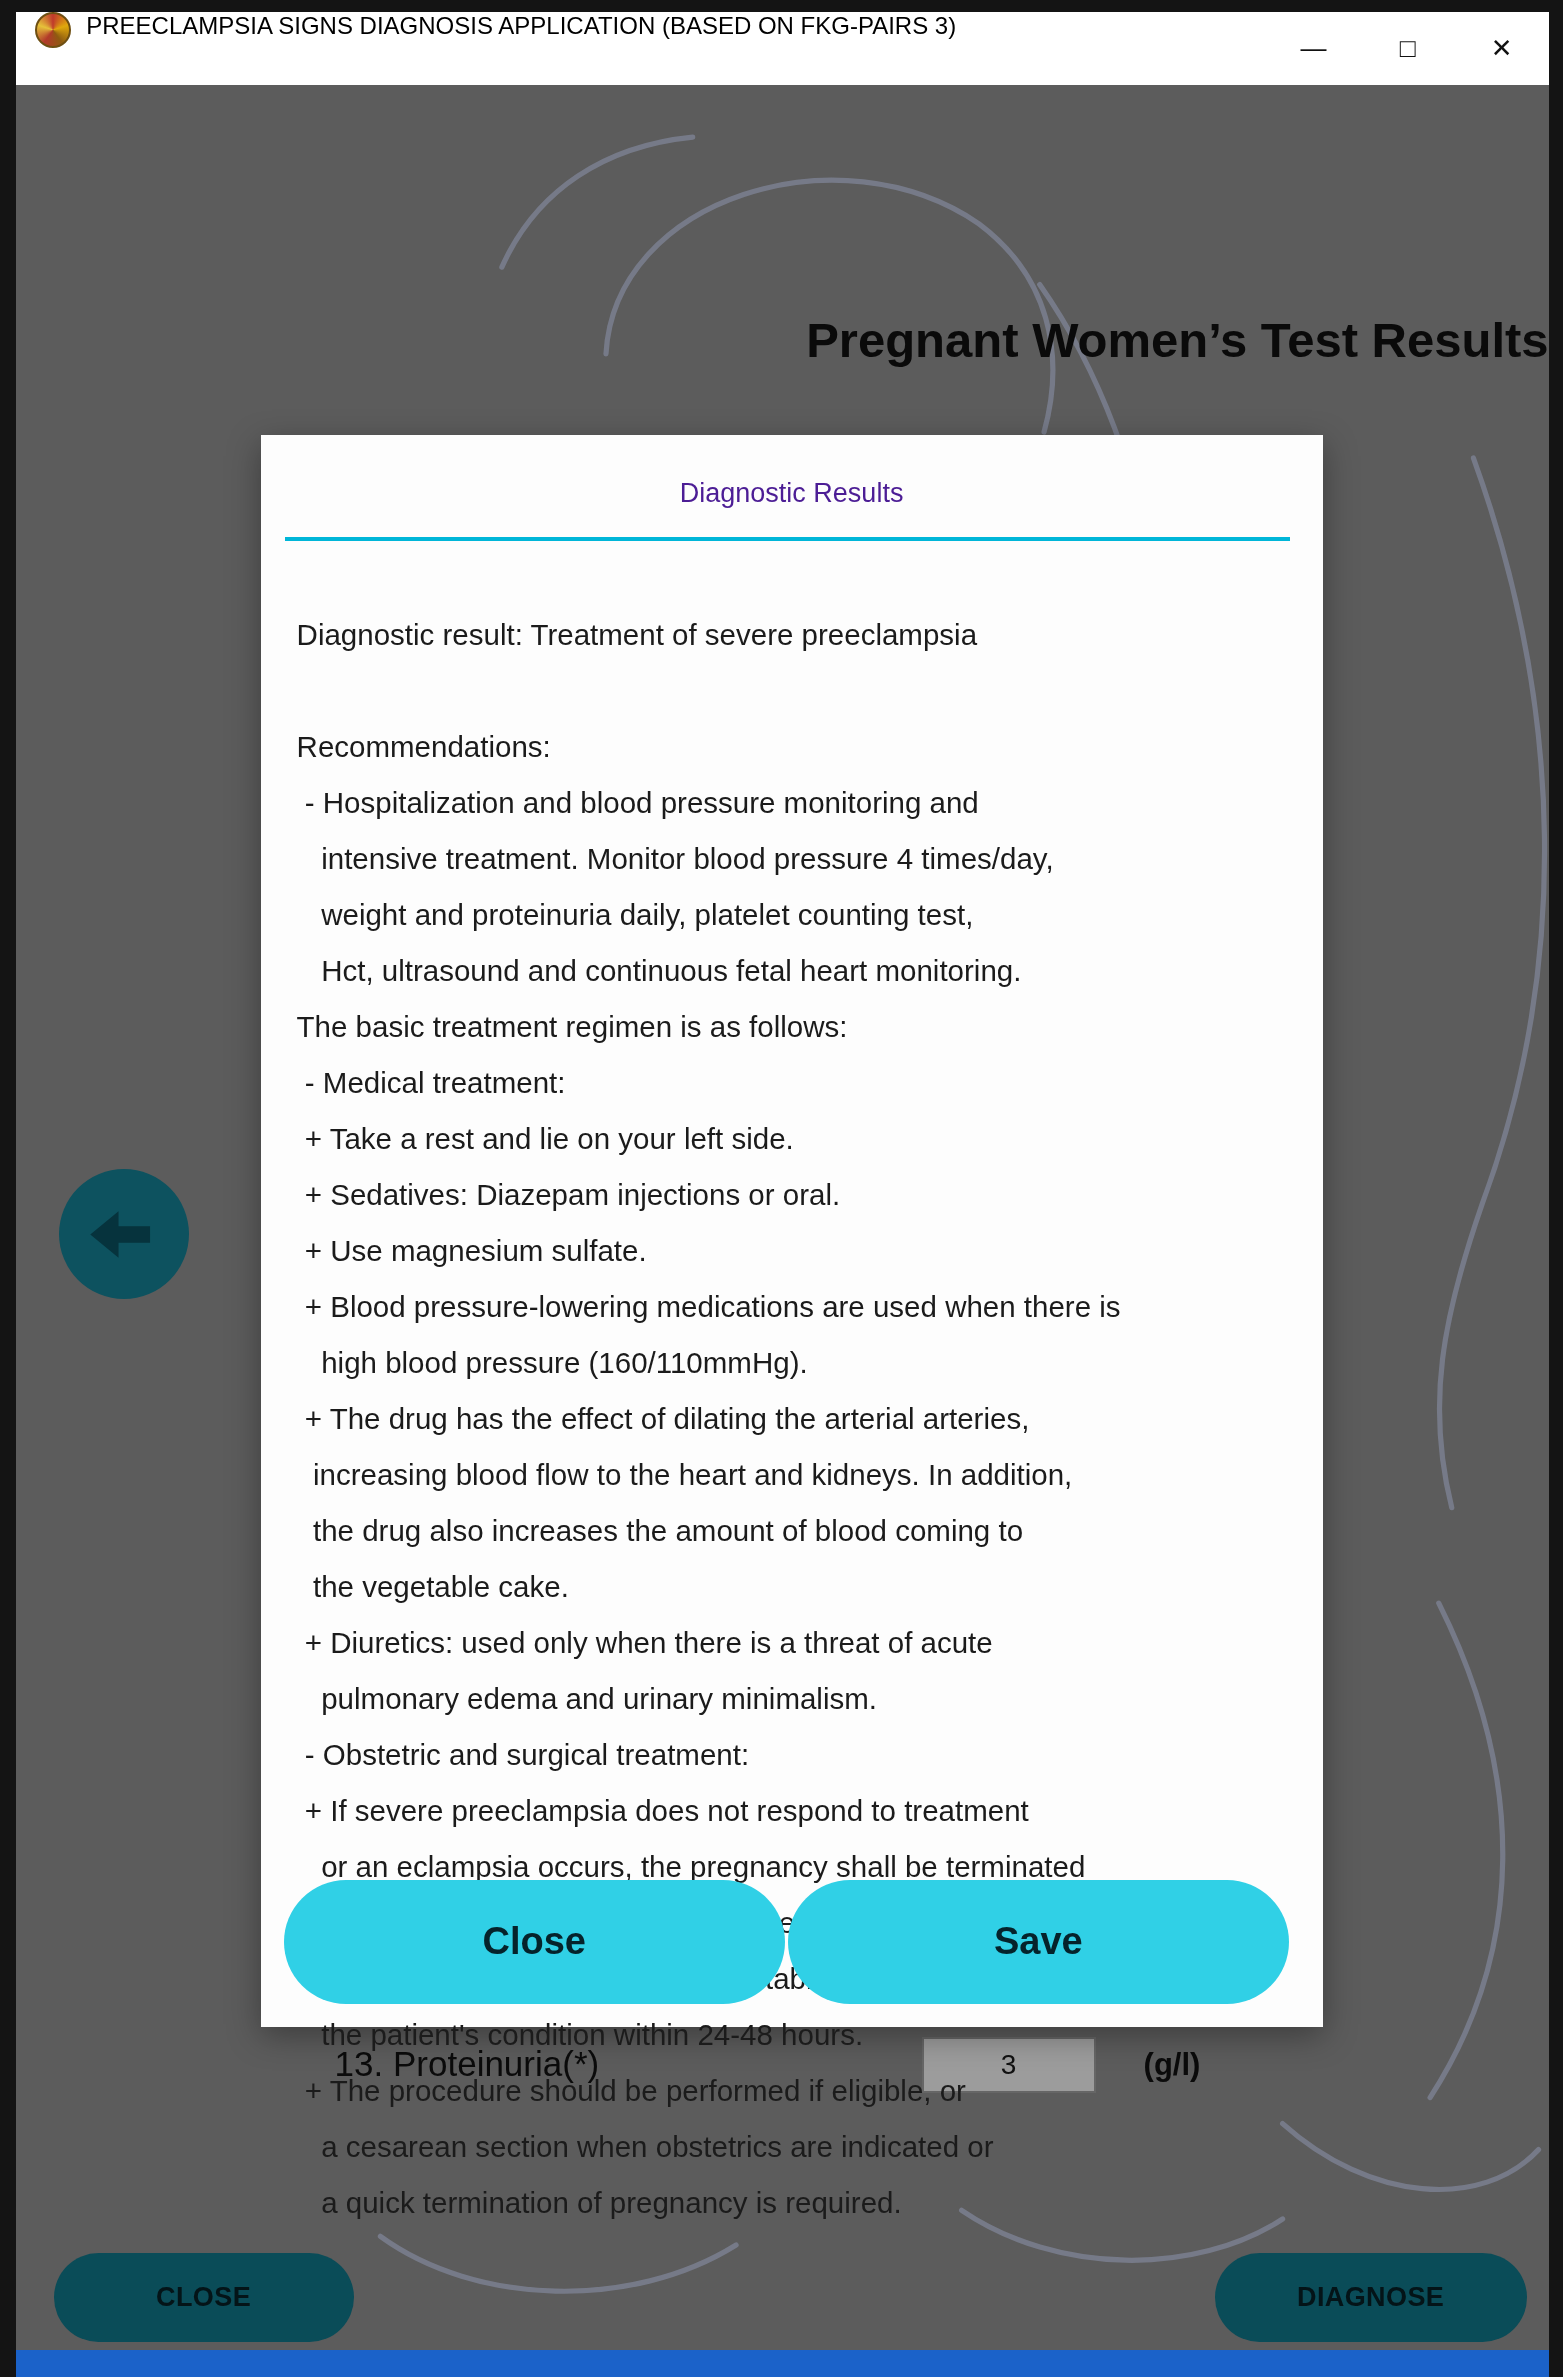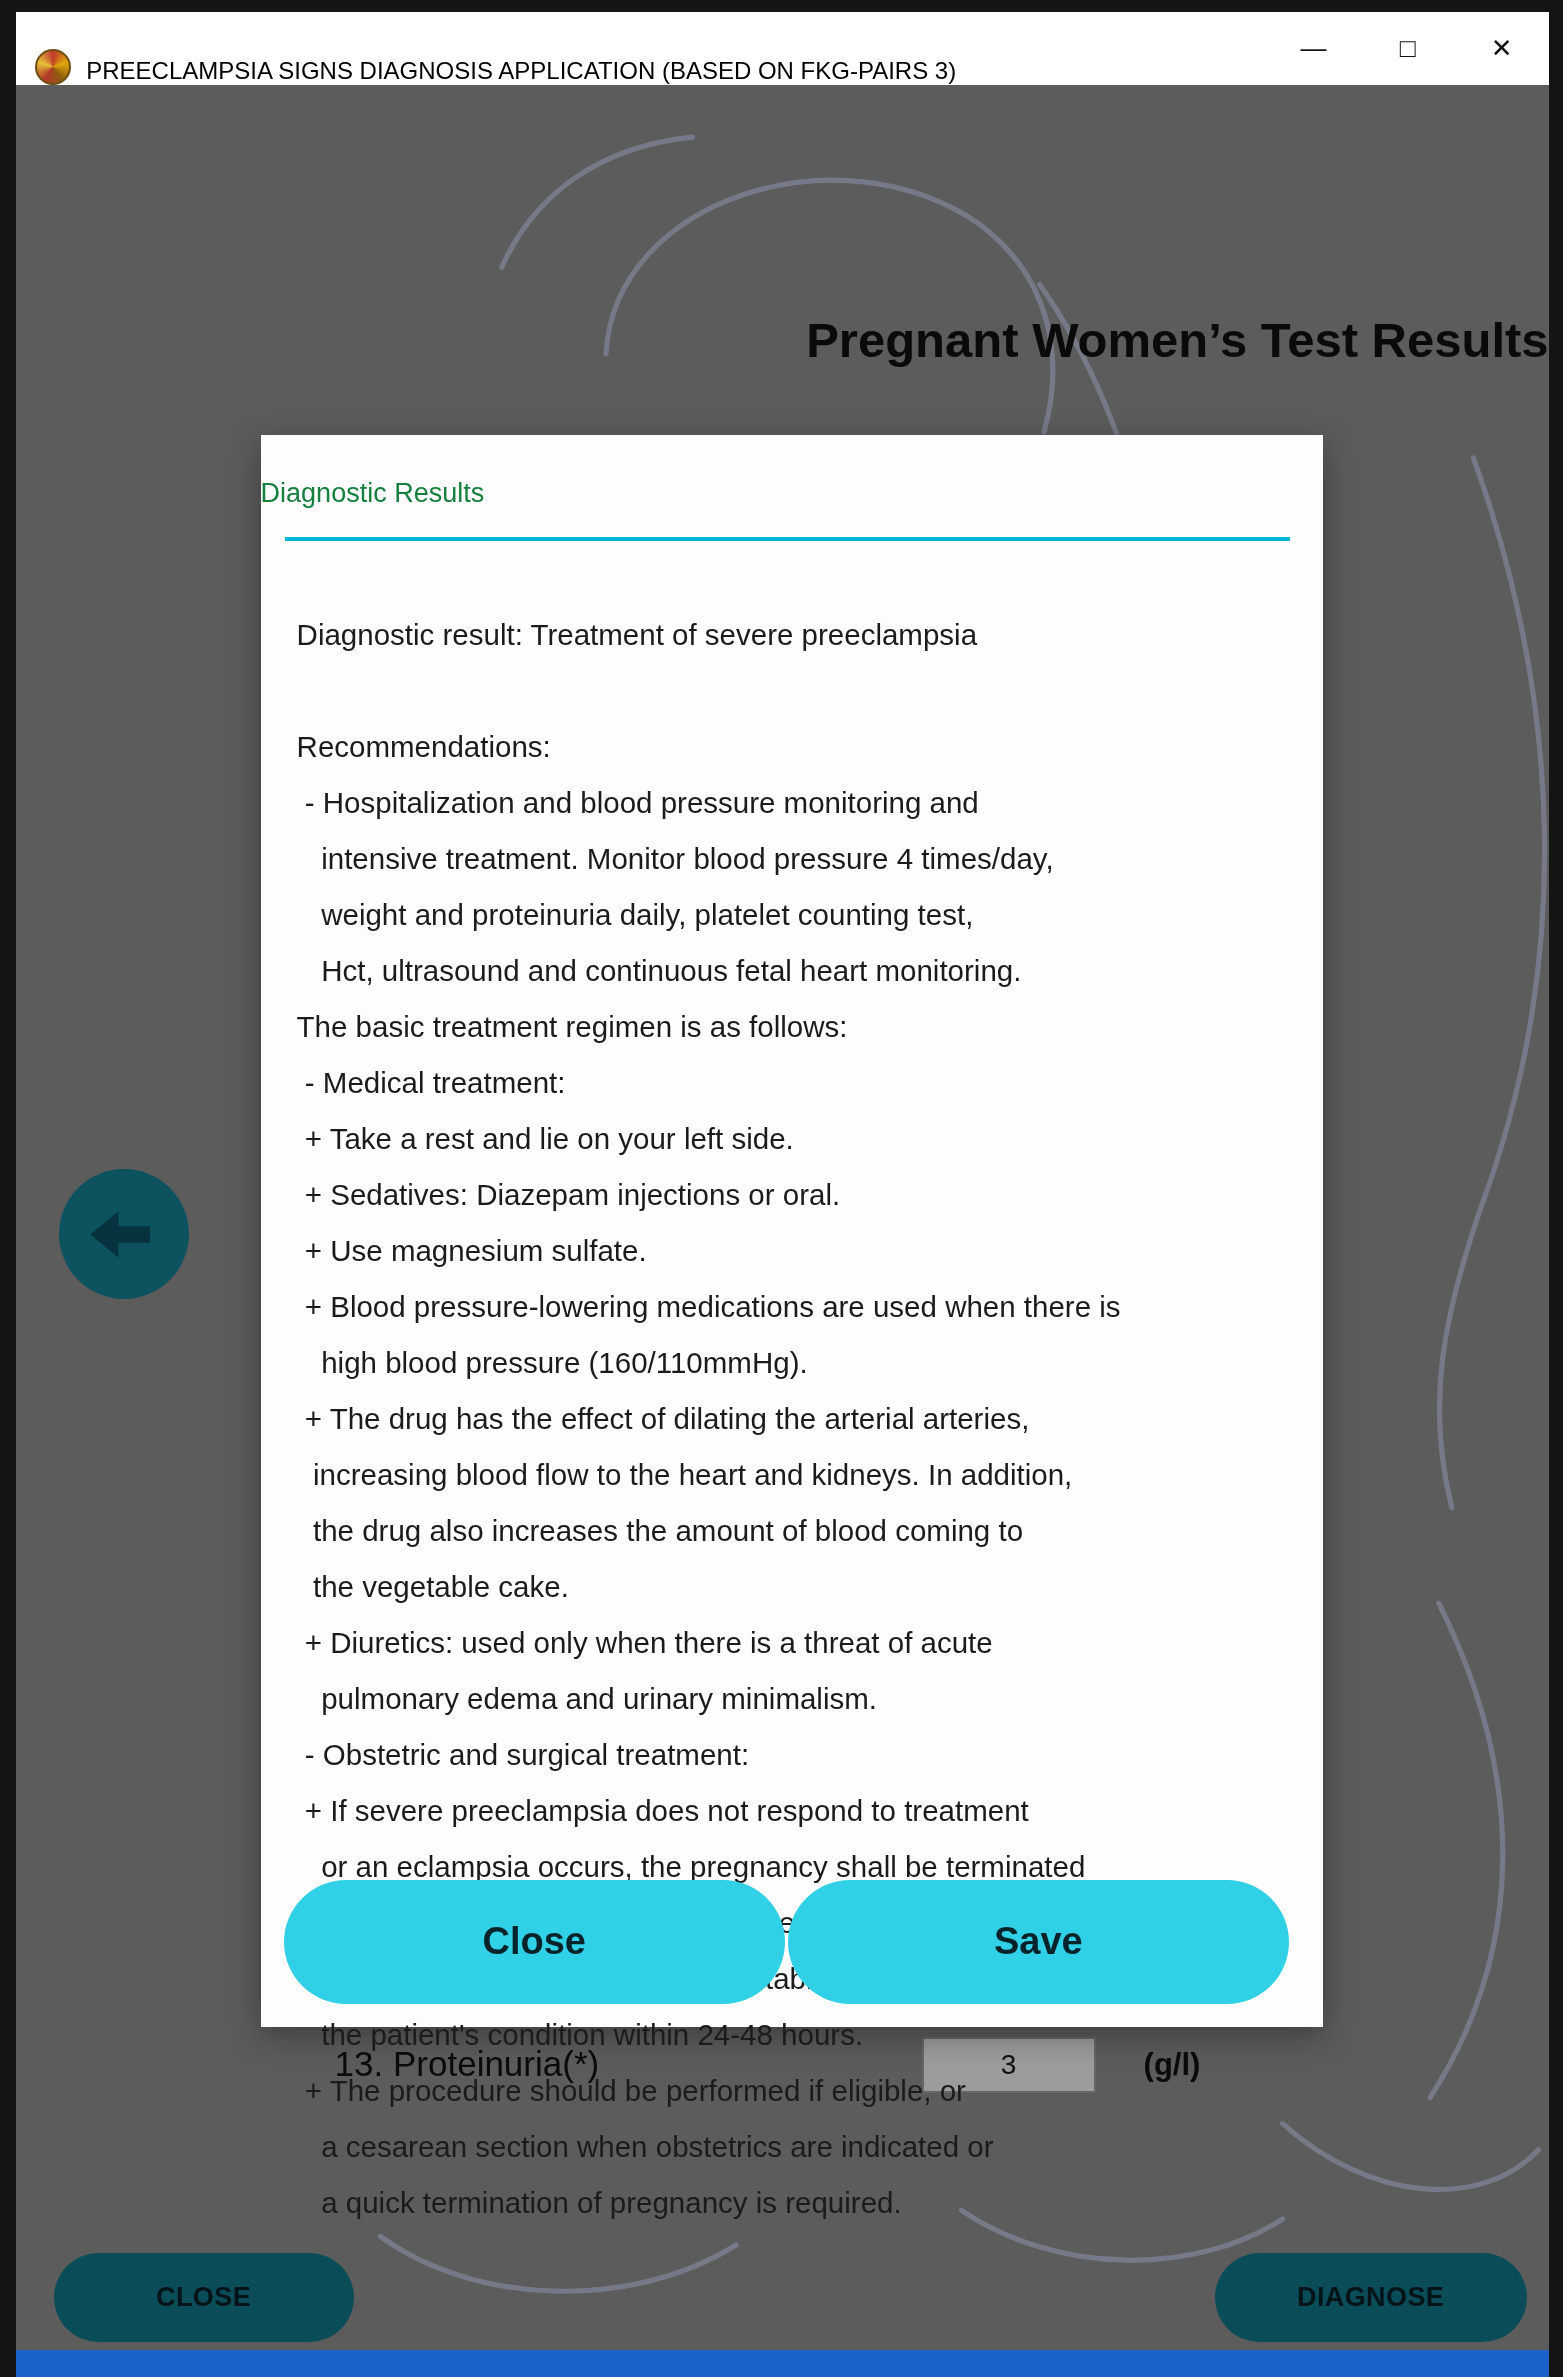--- a/index.html
+++ b/index.html
@@ -5,21 +5,21 @@
   * { margin:0; padding:0; box-sizing:border-box; }
   html,body { background:#111; }
   .page {
     position:relative; width:1564px; height:2377px;
     background:#141414; overflow:hidden;
     font-family:"Liberation Sans", sans-serif;
   }
   
   .titlebar {
     position:absolute; left:15.6px; top:12px; width:1533px; height:73px;
-    background:#ffffff; display:flex; align-items:flex-end;
+    background:#ffffff; display:flex; align-items:flex-start;
   }
   .app-icon {
     width:36px; height:36px; border-radius:50%; margin-left:19px; flex:0 0 auto;
     background: conic-gradient(#c0392b, #e0a80c, #8e5b10, #b23a2a, #e6c23a, #c0392b);
     border:2.6px solid #6e4f12;
   }
   .window-title { margin-left:15.6px; font-size:24px; color:#000; white-space:nowrap; }
   .win-controls { margin-left:auto; display:flex; height:100%; }
   .win-btn {
     width:94px; height:100%; display:flex; align-items:center; justify-content:center;
@@ -41,22 +41,22 @@
     position:absolute; left:43px; top:1084px; width:130px; height:130px;
     border-radius:50%; background:#0d525f; border:none; cursor:pointer;
     display:flex; align-items:center; justify-content:center;
   }
   
   .modal {
     position:absolute; left:245px; top:350px; width:1062px; height:1592px;
     background:#fdfdfd; box-shadow:0 8.7px 31px rgba(0,0,0,0.35);
   }
   .modal-header {
-    position:absolute; top:43px; left:0; width:100%; 
-    font-size:27px; color:#15803d;
+    position:absolute; top:43px; left:0; width:100%; text-align:center;
+    font-size:27px; color:#4c1d95;
   }
   .modal-divider {
     position:absolute; top:102px; left:24px; right:33px; height:3.5px;
     background:#00b6d8;
   }
   .modal-body {
     position:absolute; top:172px; left:36px; right:24px;
     font-size:29.5px; line-height:56px; color:#1b1b1b; white-space:pre-wrap;
   }
   .modal-actions {

